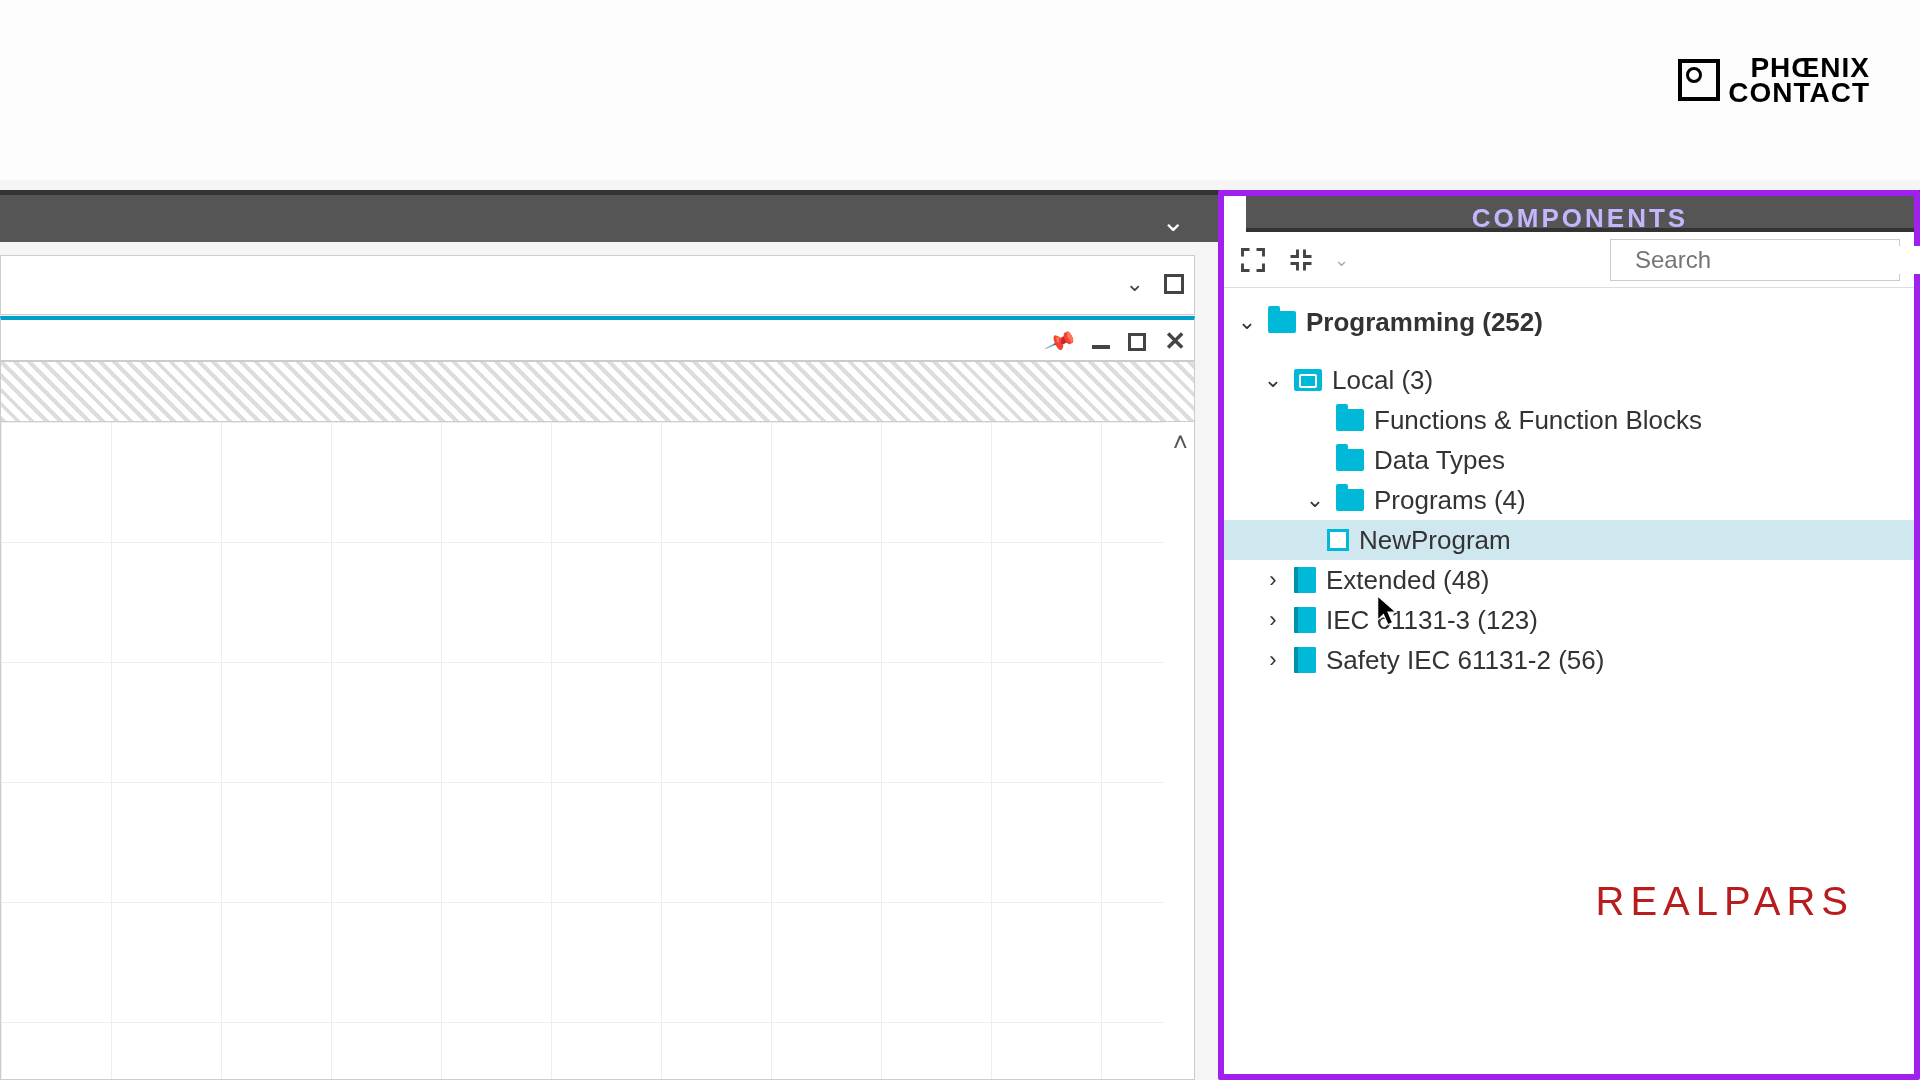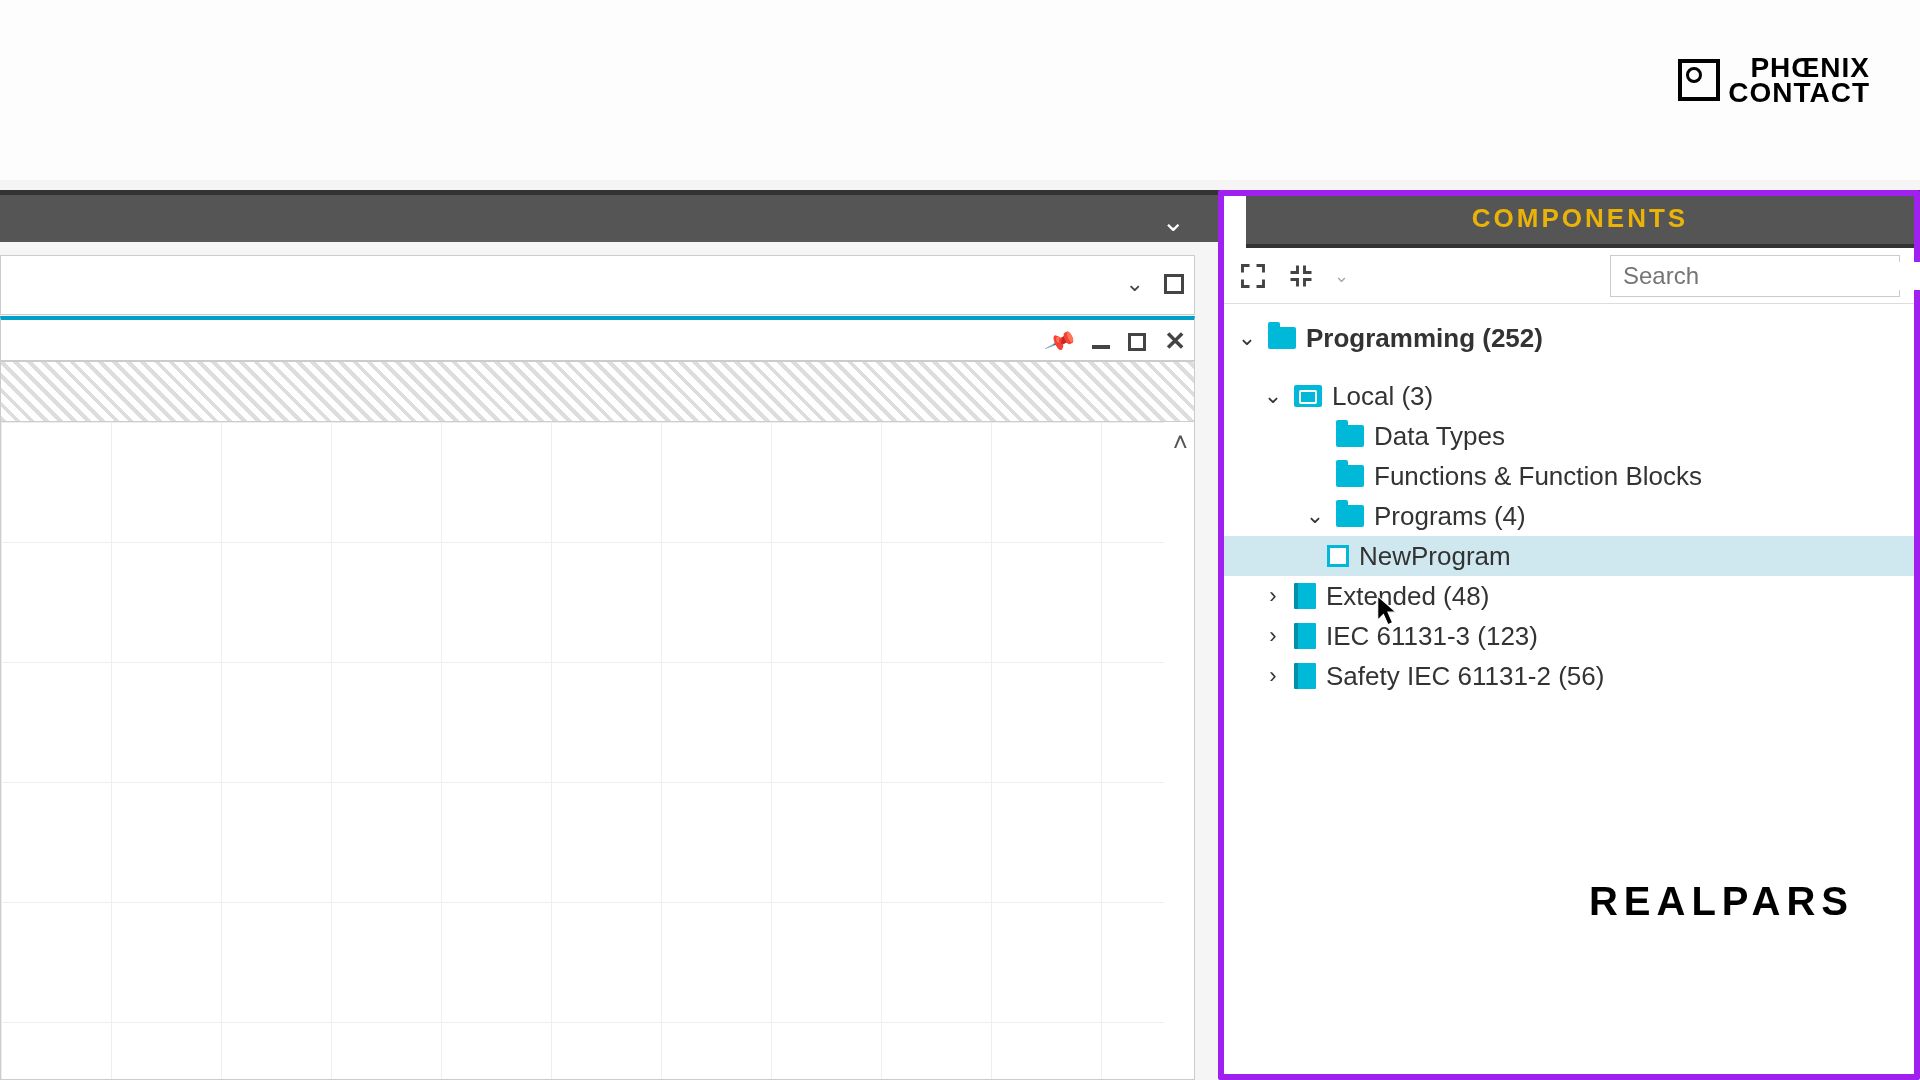--- a/index.html
+++ b/index.html
@@ -146,24 +146,24 @@
     position:absolute;
     top:190px;
     right:0;
     width: 702px;
     bottom:0;
     background:#fff;
     border: 6px solid #a020f0;
     border-radius:2px;
   }
   .comp-title {
-    height:52px;
+    height:36px;
     background:#555;
     border-bottom:4px solid #333;
-    color:#eab308;
+    color:#c4b5fd;
     font-size:26px;
     font-weight:bold;
     letter-spacing:3px;
     text-align:center;
     line-height:44px;
     margin-left:22px;
   }
   .comp-toolbar {
     height:56px;
     background:#fff;
@@ -179,21 +179,21 @@
     color:#444;
   }
   .expand-ic svg, .collapse-ic svg { width:28px;height:28px;}
   .toolbar-spacer { flex:1; }
   .search-box {
     width:290px;
     height:42px;
     border:1px solid #ccc;
     display:flex;
     align-items:center;
-    padding:0 12px;
+    padding:0 24px;
   }
   .search-box input {
     flex:1;
     border:none;
     outline:none;
     font-size:24px;
     color:#888;
   }
 
   .tree {
@@ -259,23 +259,23 @@
   .selected {
     background:#cfe8ef;
   }
   .tree-row.selected { margin:0 -8px; padding-left:103px;}
 
   .watermark {
     position:absolute;
     right:60px;
     bottom: 150px;
     font-size:40px;
-    font-weight:700;
+    font-weight:400;
     letter-spacing:6px;
-    color:#000000;
+    color:#b91c1c;
     font-family: Arial Black, Arial, sans-serif;
   }
 
   .cursor {
     position:absolute;
     top: 595px;
     right: 518px;
     width:28px;height:32px;
     z-index:100;
   }
@@ -354,27 +354,27 @@
 
     <div class="tree-row indent-1">
       <span class="tog">⌄</span>
       <span class="folder-key"></span>
       <span>Local (3)</span>
     </div>
 
     <div class="tree-row indent-2">
       <span class="tog"></span>
       <span class="folder-ic"></span>
-      <span>Data Types</span>
+      <span>Functions &amp; Function Blocks</span>
     </div>
 
     <div class="tree-row indent-2">
       <span class="tog"></span>
       <span class="folder-ic"></span>
-      <span>Functions &amp; Function Blocks</span>
+      <span>Data Types</span>
     </div>
 
     <div class="tree-row indent-2">
       <span class="tog">⌄</span>
       <span class="folder-ic"></span>
       <span>Programs (4)</span>
     </div>
 
     <div class="tree-row indent-4 selected">
       <span class="file-ic"></span>

